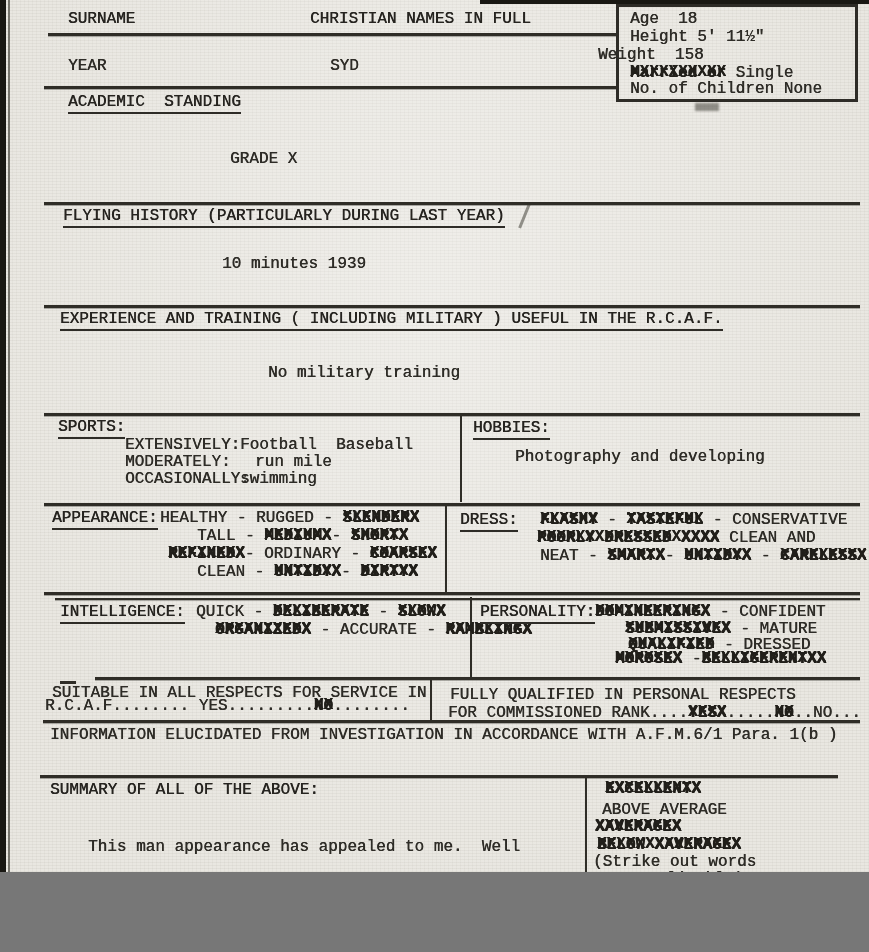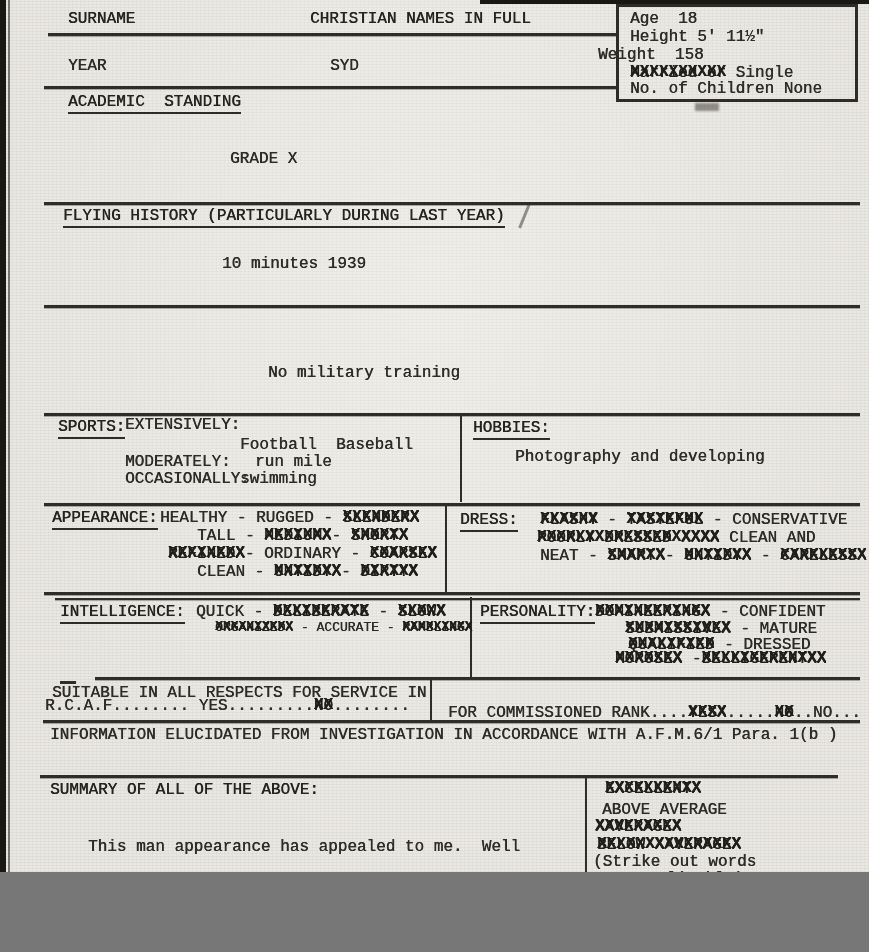--- a/index.html
+++ b/index.html
@@ -11,24 +11,24 @@
       repeating-linear-gradient(90deg, rgba(120,114,102,0.05) 0 1px, rgba(0,0,0,0) 1px 4px),
       #e9e7e1;
     font-family:"Liberation Mono", monospace;
     text-align:center;
   }
   .t{
     position:absolute;white-space:pre;
     font:16px/1.15 "Liberation Mono", monospace;
     color:#2e2c27;text-shadow:0.4px 0 0 currentColor;
   }
-  .sm{font-size:13px;}
+  .sm{font-size:16px;}
   .h{color:#262420;}
   .u{border-bottom:2px solid #2e2c27;padding-bottom:1px;}
-  .x{position:relative;display:inline-block;font-weight:normal;color:#211f1a;}
+  .x{position:relative;display:inline-block;font-weight:bold;color:#211f1a;}
   .x::after{
     content:"XXXXXXXXXXXXXXXXXXXXXXXXXXXX";
     position:absolute;left:0;top:-1px;width:100%;height:110%;
     overflow:hidden;white-space:nowrap;color:#211f1a;font-weight:bold;
   }
   .rule{position:absolute;height:3px;background:#2f2d27;box-shadow:0 1px 0 rgba(47,45,39,0.35);}
   .vline{position:absolute;width:2px;background:#2f2d27;}
   .box{position:absolute;border:3px solid #2e2c27;}
   .edge{position:absolute;background:#191813;}
   .mark{position:absolute;background:rgba(52,49,41,0.5);}
@@ -69,26 +69,27 @@
 
   <span class="t h u" style="left:68px;top:93px"><span>ACADEMIC  STANDING</span></span>
   <span class="t" style="left:230px;top:150px"><span>GRADE X</span></span>
 
   <div class="rule" style="left:44px;top:202px;width:816px"></div>
   <span class="t h u" style="left:63px;top:207px"><span>FLYING HISTORY (PARTICULARLY DURING LAST YEAR)</span></span>
   <span class="t" style="left:222px;top:255px"><span>10 minutes 1939</span></span>
   <div class="mark" style="left:523px;top:203px;width:3px;height:26px;transform:rotate(22deg)"></div>
 
   <div class="rule" style="left:44px;top:305px;width:816px"></div>
+  <span class="t h u" style="left:60px;top:310px"><span>EXPERIENCE AND TRAINING ( INCLUDING MILITARY ) USEFUL IN THE R.C.A.F.</span></span>
   <span class="t" style="left:268px;top:364px"><span>No military training</span></span>
 
   <div class="rule" style="left:44px;top:413px;width:816px"></div>
   <div class="vline" style="left:460px;top:413px;height:89px"></div>
   <span class="t h u" style="left:58px;top:418px"><span>SPORTS:</span></span>
-  <span class="t" style="left:125px;top:416px"><span>EXTENSIVELY:</span></span>
+  <span class="t" style="left:125px;top:436px"><span>EXTENSIVELY:</span></span>
   <span class="t" style="left:240px;top:436px"><span>Football  Baseball</span></span>
   <span class="t" style="left:125px;top:453px"><span>MODERATELY:</span></span>
   <span class="t" style="left:255px;top:453px"><span>run mile</span></span>
   <span class="t" style="left:125px;top:470px"><span>OCCASIONALLY:</span></span>
   <span class="t" style="left:240px;top:470px"><span>swimming</span></span>
   <span class="t h u" style="left:473px;top:419px"><span>HOBBIES:</span></span>
   <span class="t" style="left:515px;top:448px"><span>Photography and developing</span></span>
 
   <div class="rule" style="left:44px;top:503px;width:816px"></div>
   <div class="vline" style="left:445px;top:503px;height:89px"></div>
@@ -112,20 +113,21 @@
   <span class="t" style="left:595px;top:603px"><span></span><span class="x">DOMINEERINGX</span><span> - CONFIDENT</span></span>
   <span class="t" style="left:625px;top:620px"><span></span><span class="x">SUBMISSIVEX</span><span> - MATURE</span></span>
   <span class="t" style="left:628px;top:636px"><span></span><span class="x">QUALIFIED</span><span> - DRESSED</span></span>
   <span class="t" style="left:615px;top:650px"><span></span><span class="x">MOROSEX</span><span> -</span><span class="x">BELLIGERENTXX</span><span></span></span>
 
   <div class="mark" style="left:60px;top:681px;width:16px;height:3px;background:#2f2d27"></div>
   <div class="rule" style="left:95px;top:677px;width:765px"></div>
   <div class="vline" style="left:430px;top:677px;height:43px"></div>
   <span class="t" style="left:52px;top:684px"><span>SUITABLE IN ALL RESPECTS FOR SERVICE IN</span></span>
   <span class="t" style="left:45px;top:697px"><span>R.C.A.F........ YES.........</span><span class="x">NO</span><span>........</span></span>
+  <span class="t" style="left:450px;top:686px"><span>FULLY QUALIFIED IN PERSONAL RESPECTS</span></span>
   <span class="t" style="left:448px;top:704px"><span>FOR COMMISSIONED RANK....</span><span class="x">YESX</span><span>.....</span><span class="x">NO</span><span>..NO...</span></span>
   <div class="rule" style="left:43px;top:720px;width:817px"></div>
   <span class="t" style="left:50px;top:726px"><span>INFORMATION ELUCIDATED FROM INVESTIGATION IN ACCORDANCE WITH A.F.M.6/1 Para. 1(b )</span></span>
 
   <div class="rule" style="left:40px;top:775px;width:798px"></div>
   <div class="vline" style="left:585px;top:775px;height:177px"></div>
   <span class="t" style="left:88px;top:838px"><span>This man appearance has appealed to me.  Well</span></span>
   <span class="t h" style="left:50px;top:781px"><span>SUMMARY OF ALL OF THE ABOVE:</span></span>
   <span class="t" style="left:88px;top:925px"><span>assimilate air force training quickly.</span></span>
 

